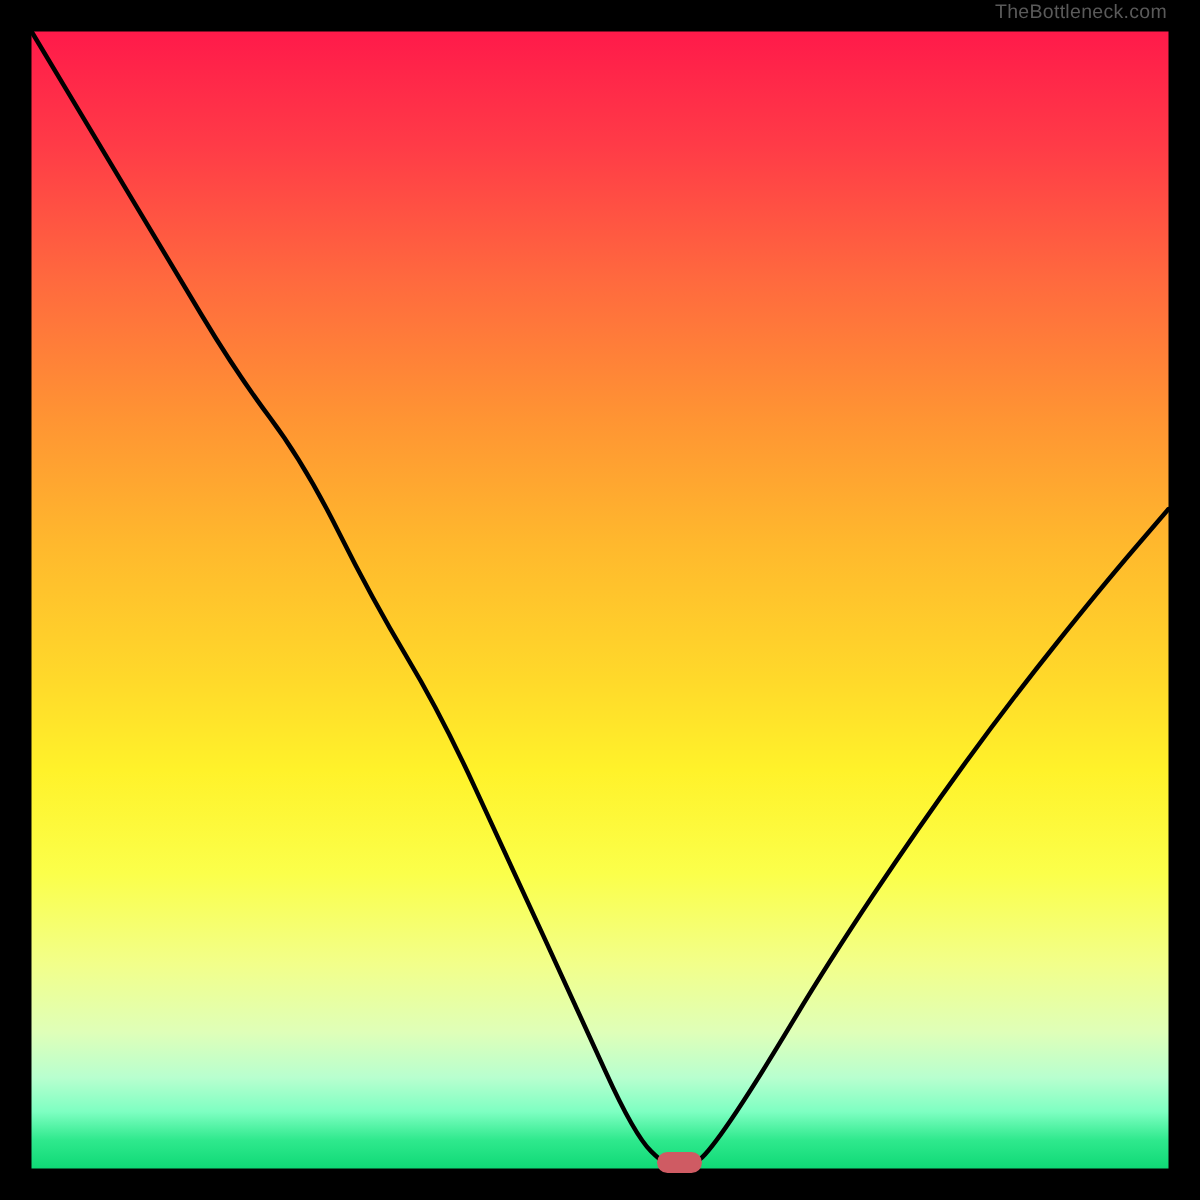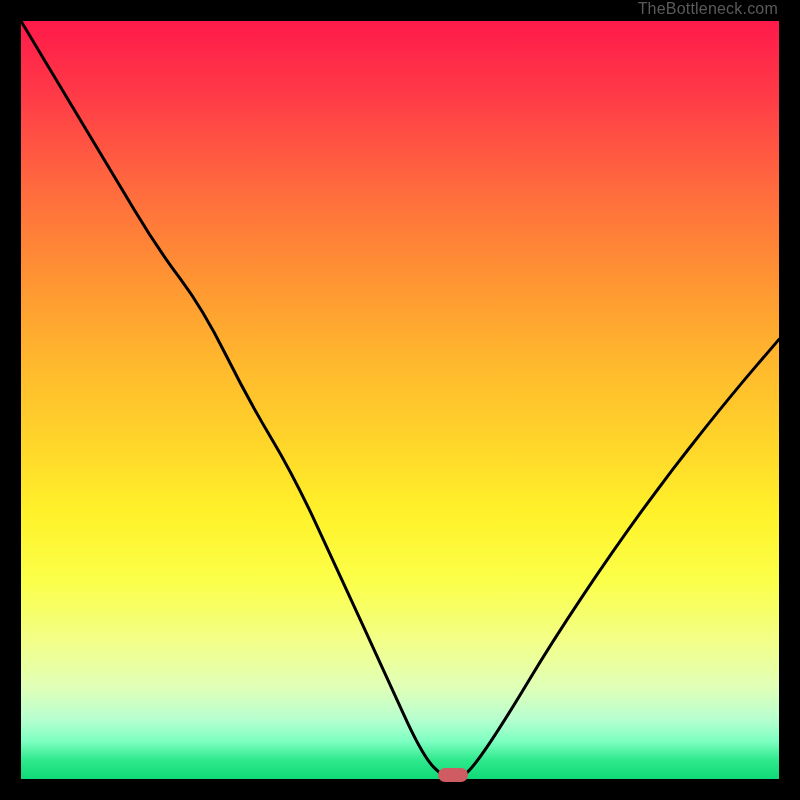--- a/index.html
+++ b/index.html
@@ -40,21 +40,21 @@
       #7effc2 95%,
       #2fe98d 97.5%,
       #0fd976 100%
     );
   }
   .watermark {
     position: absolute;
     top: 0px;
     right: 22px;
     font-family: Arial, Helvetica, sans-serif;
-    font-size: 16px;
+    font-size: 13px;
     color: #5a5a5a;
     font-weight: 500;
     letter-spacing: 0.2px;
   }
   svg.curve {
     position: absolute;
     left: 0;
     top: 0;
     width: 758px;
     height: 758px;

